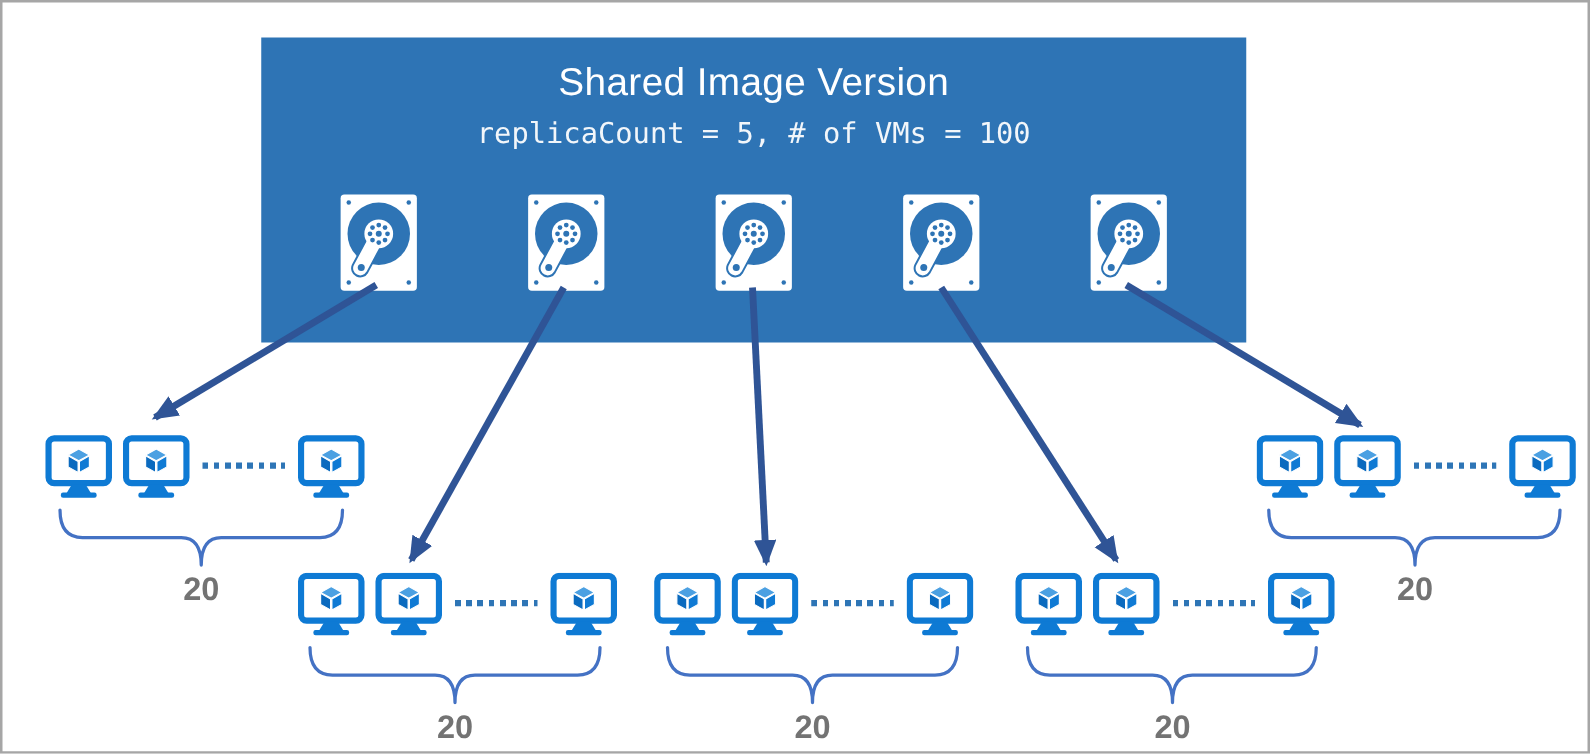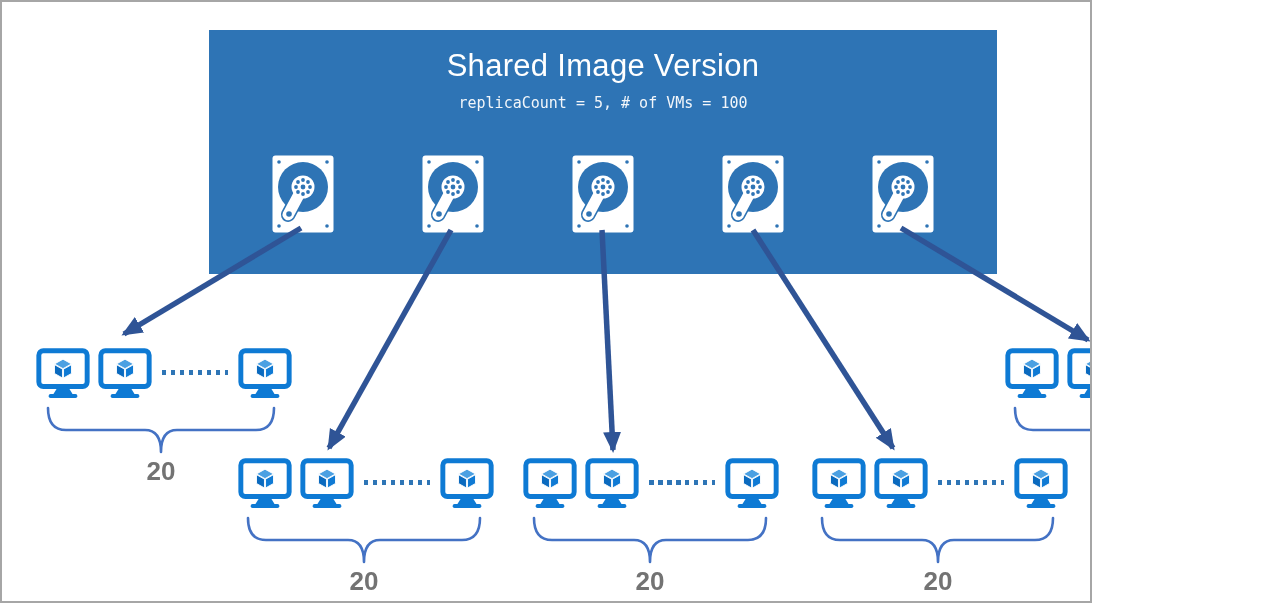--- a/index.html
+++ b/index.html
@@ -1,39 +1,39 @@
 <!DOCTYPE html>
 <html><head>
 <meta charset="utf-8">
 <style>
   html,body{margin:0;padding:0;background:#fff;}
   .canvas{
     position:relative;
-    width:1092px;height:603px;
+    width:1272px;height:603px;
     box-sizing:border-box;
     border:2px solid #a6a6a6;
     background:#ffffff;
     font-family:"Liberation Sans", sans-serif;
     overflow:hidden;
   }
   
   .sig-box{
     position:absolute;left:207px;top:28px;width:788px;height:244px;
     background:#2E74B5;
   }
   .sig-title{
     position:absolute;top:18px;left:0;right:0;
     text-align:center;color:#ffffff;
     font-size:31px;font-weight:400;letter-spacing:.3px;
   }
   .sig-subtitle{
     position:absolute;top:64px;left:0;right:0;
     text-align:center;color:#f2f6fa;
     font-family:"DejaVu Sans Mono","Liberation Mono",monospace;
-    font-size:15px;
+    font-size:23px;
   }
   .disk-row{
     position:absolute;top:125px;left:0;right:0;
     display:flex;justify-content:center;gap:88px;
   }
   .disk-row svg{display:block;}
   
   .overlay{position:absolute;left:0;top:0;width:1276px;height:603px;pointer-events:none;}
   
   .vm-group{position:absolute;display:flex;align-items:flex-start;}

